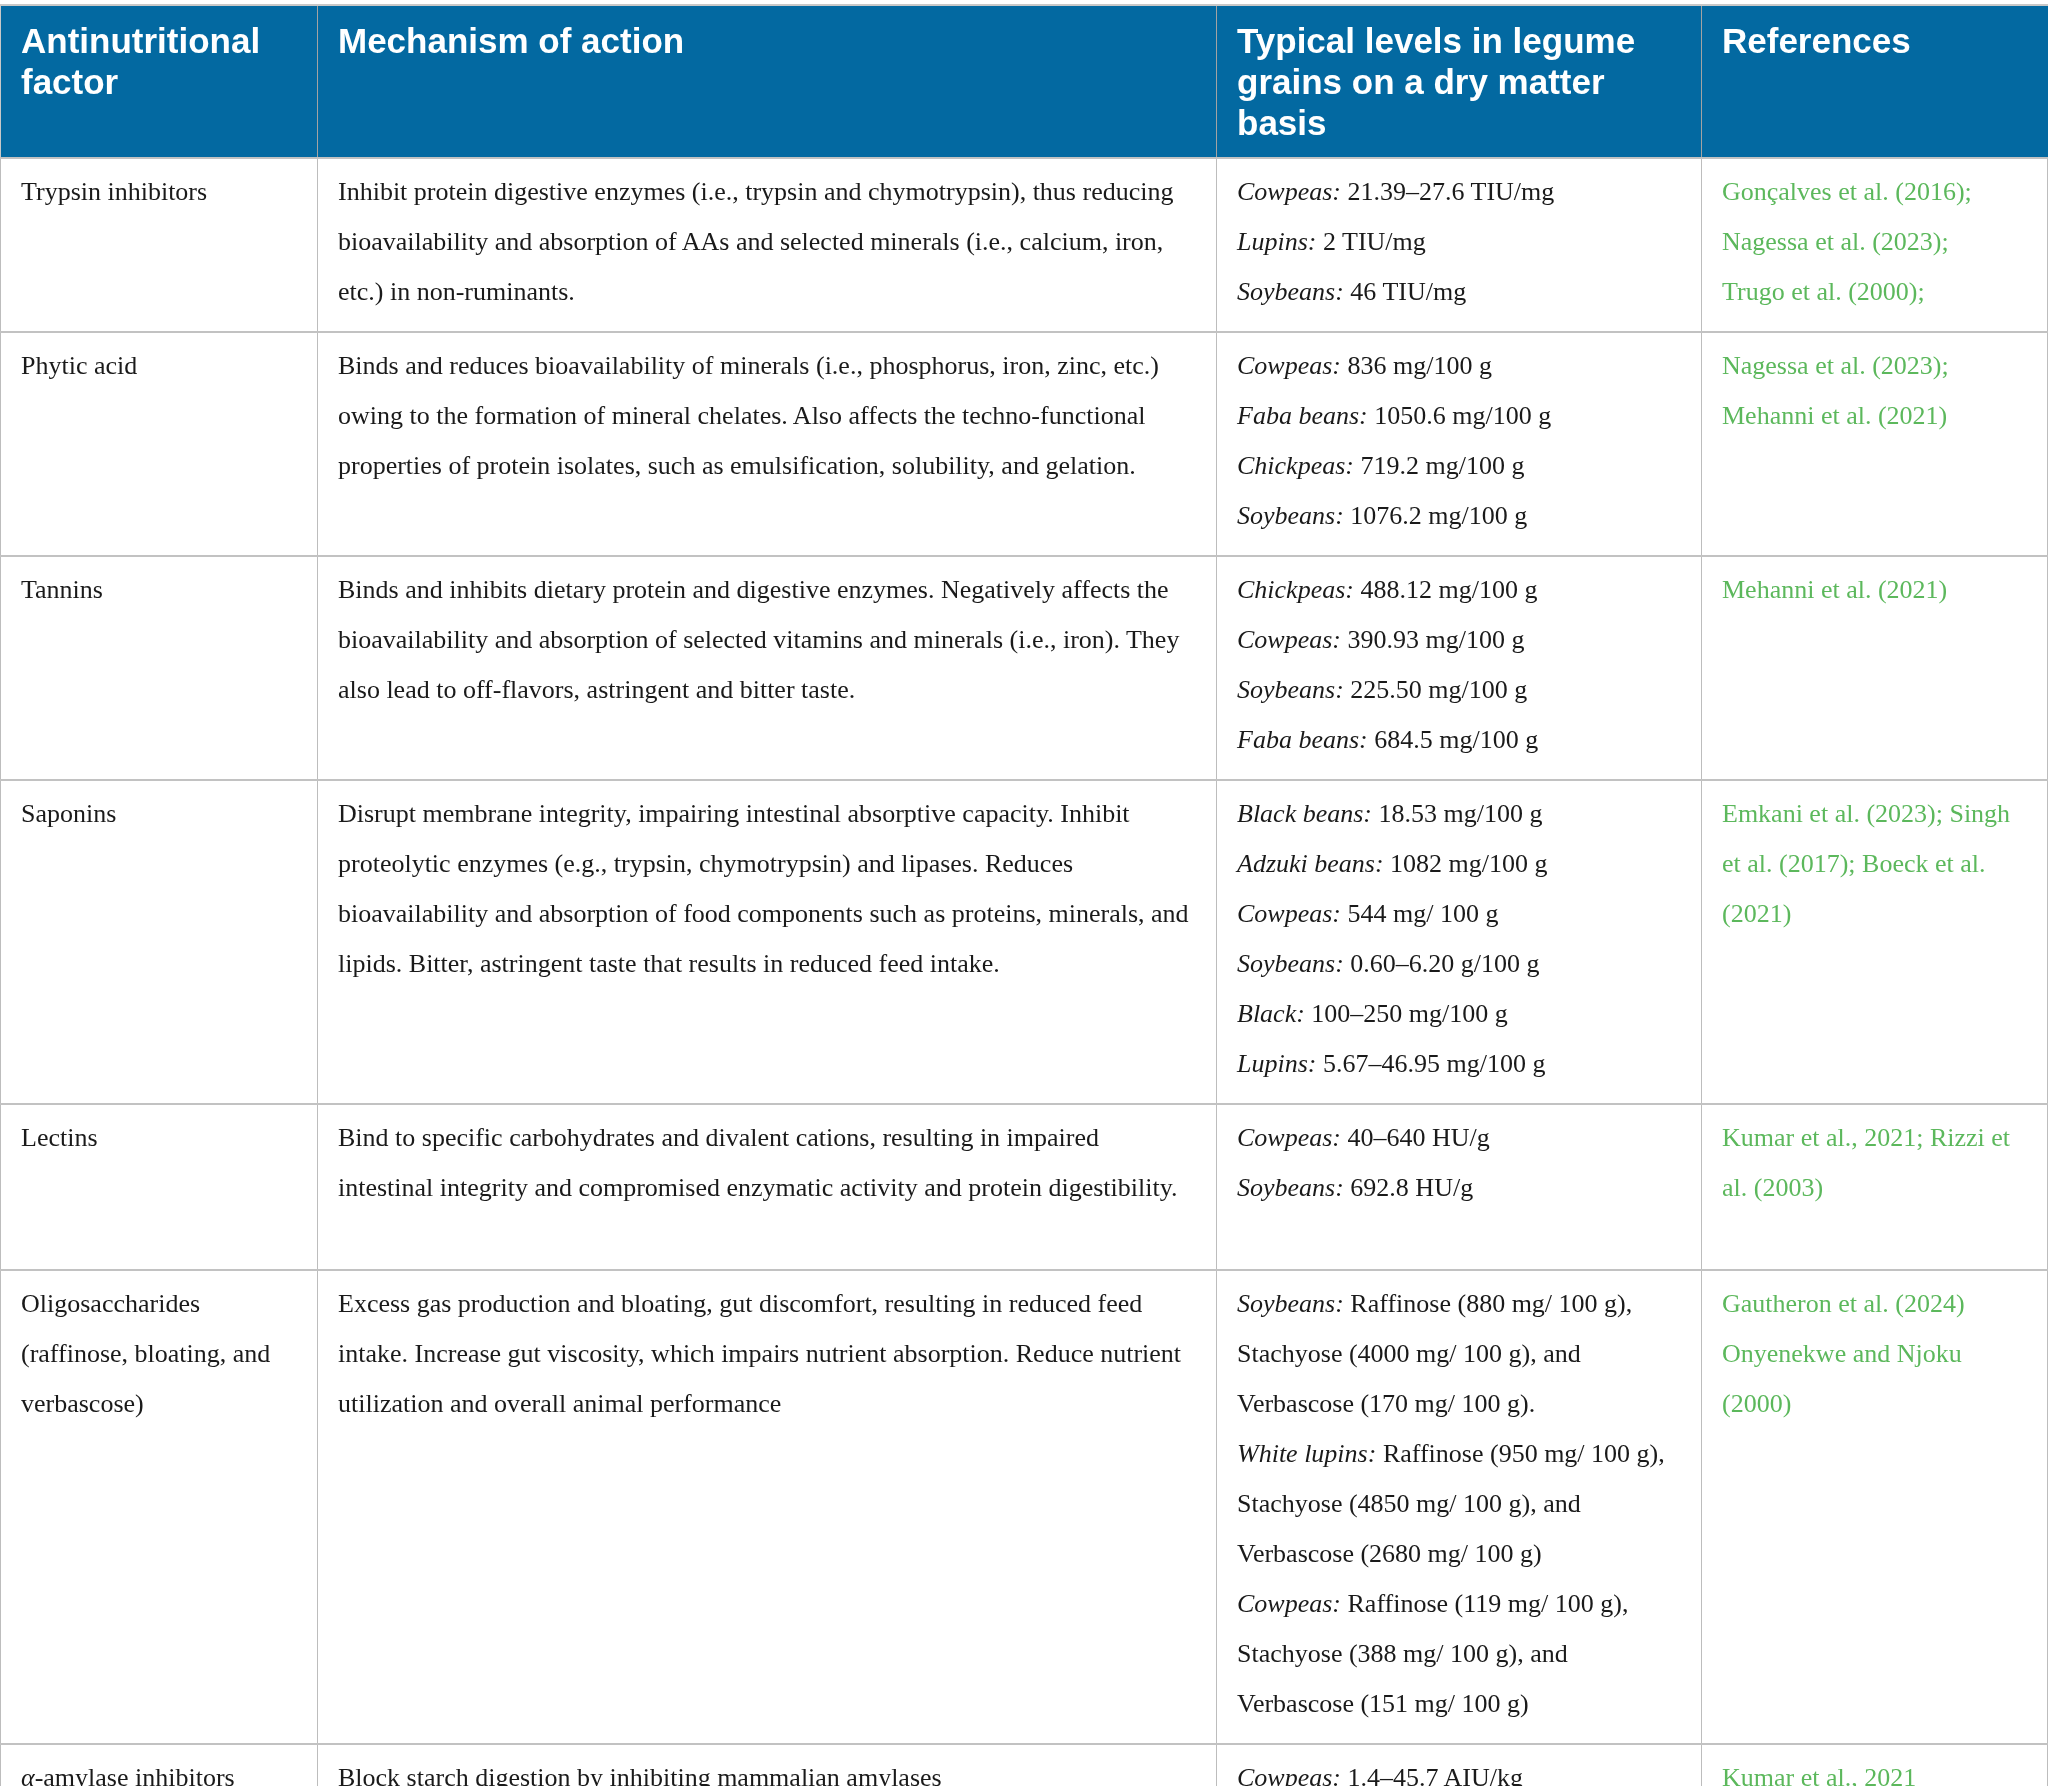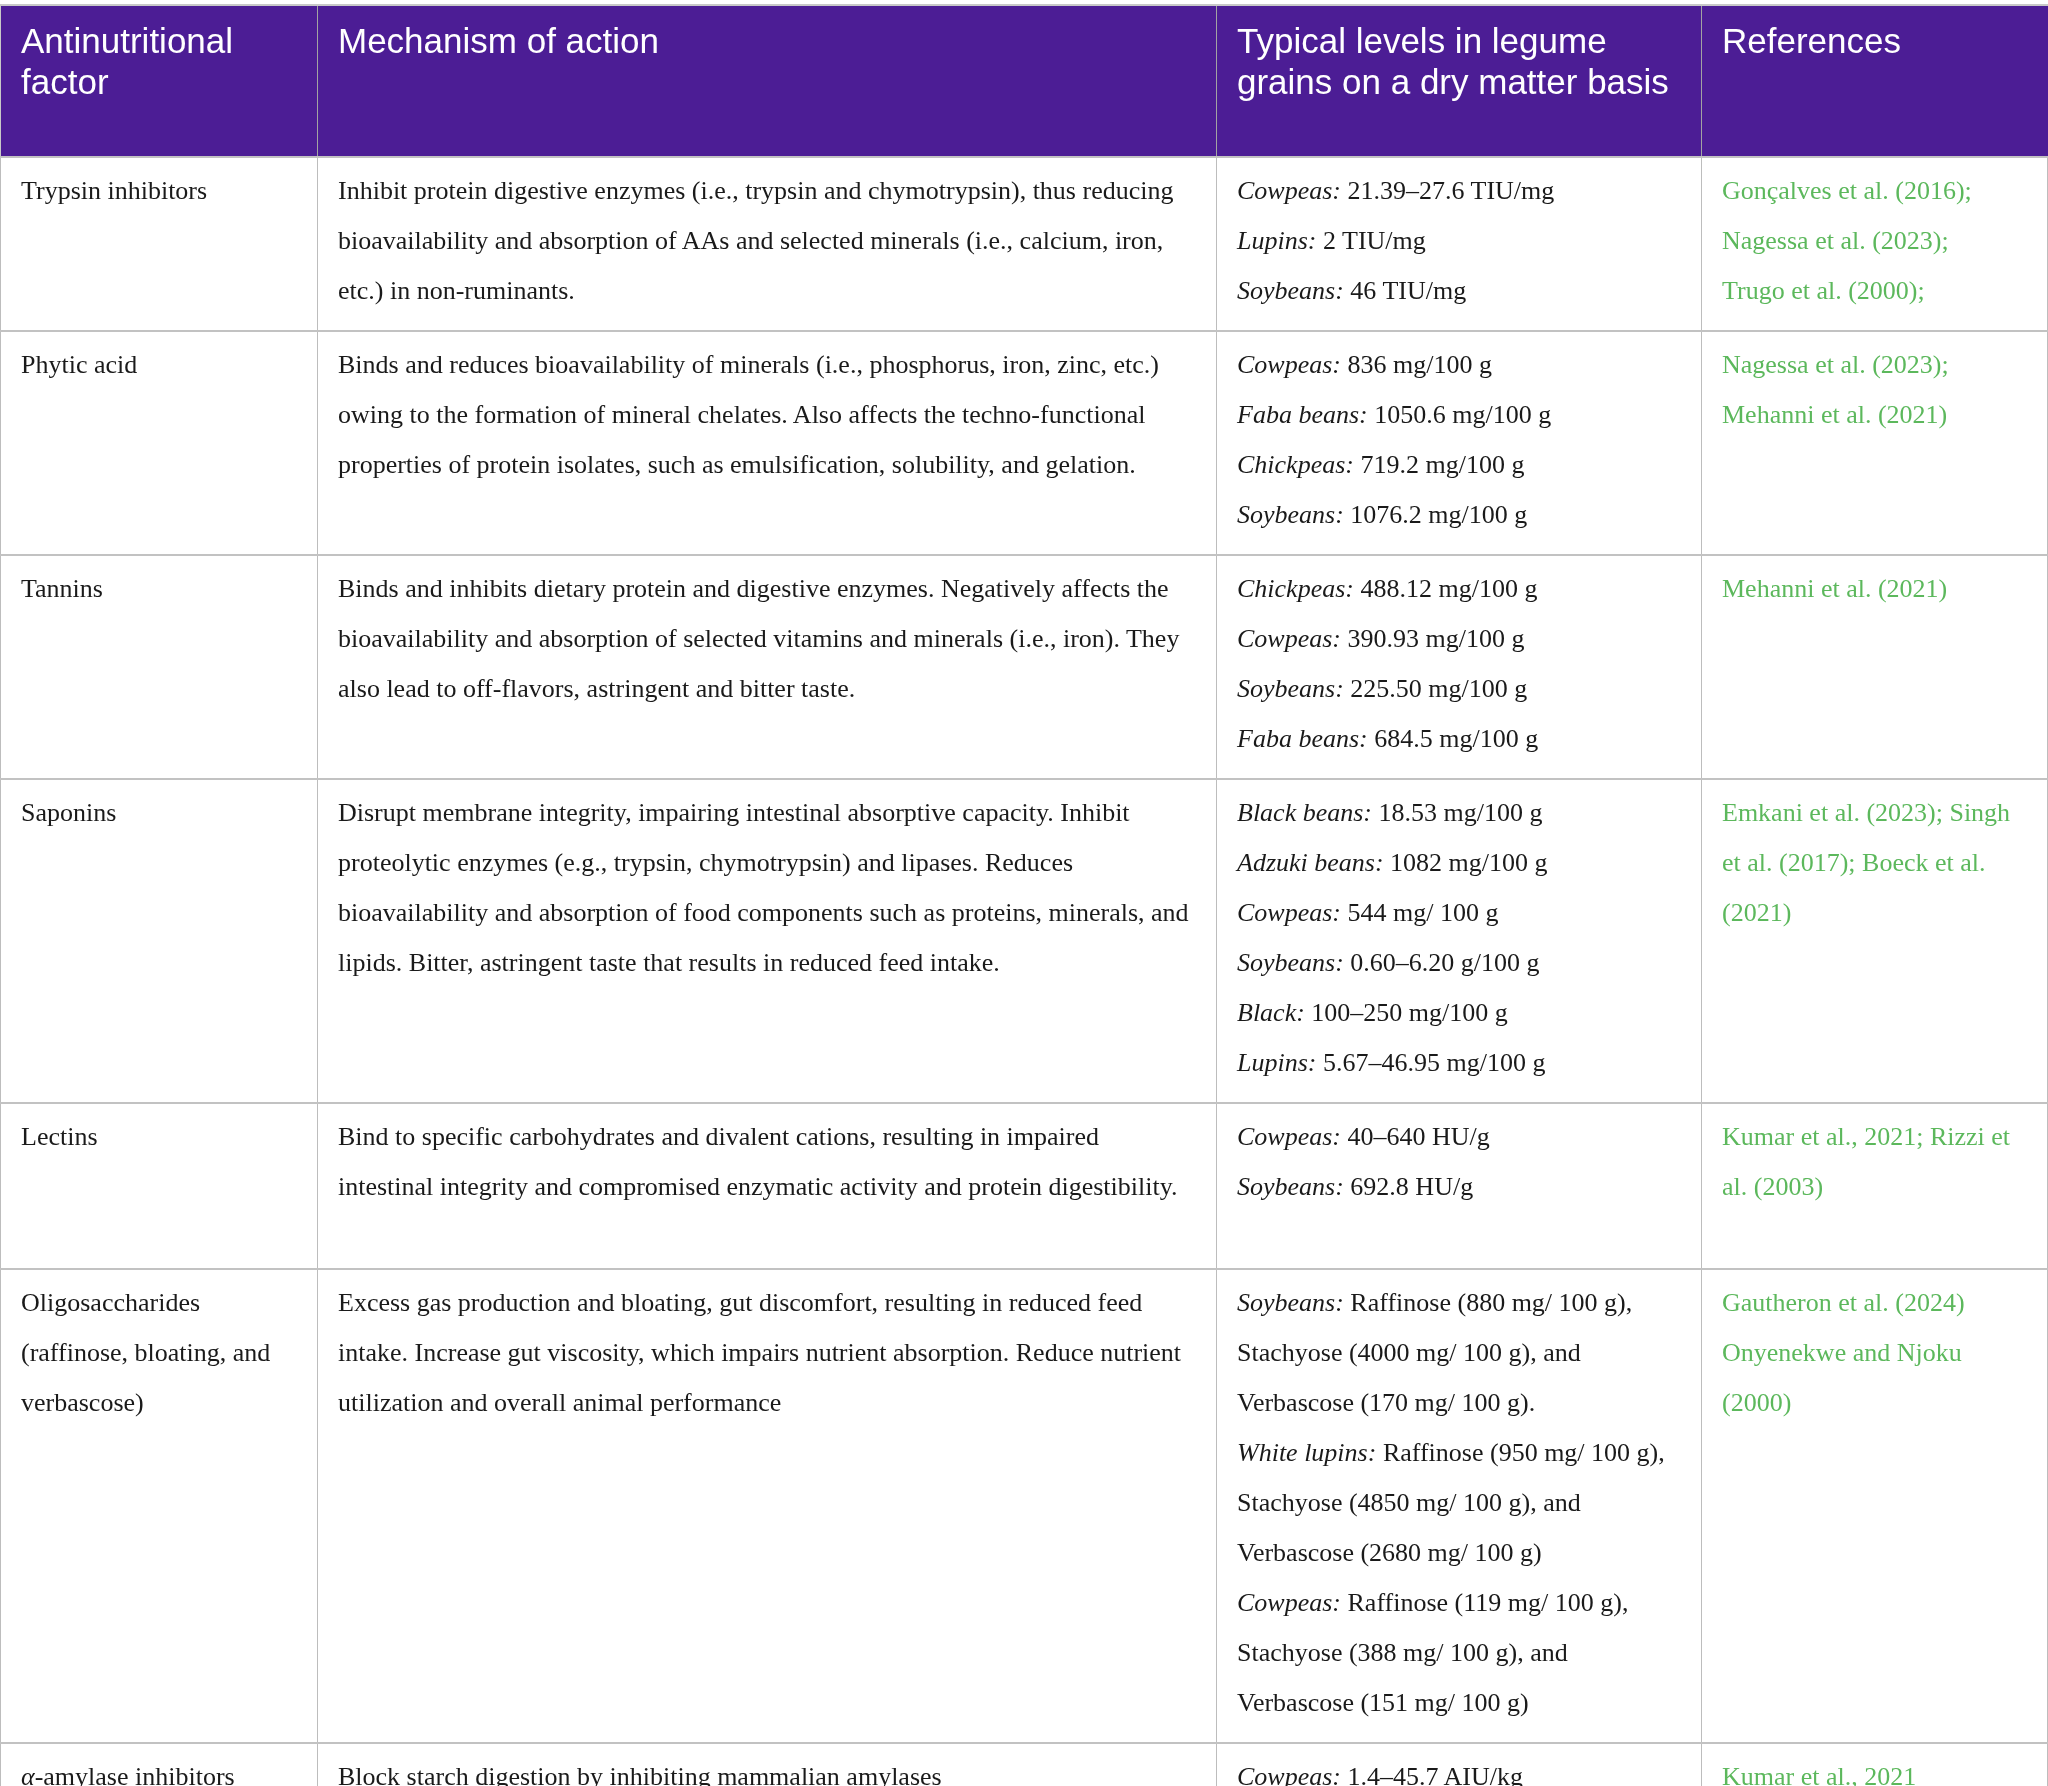--- a/index.html
+++ b/index.html
@@ -10,24 +10,24 @@
     border-collapse: collapse;
     table-layout: fixed;
     font-family: "Liberation Serif", "DejaVu Serif", serif;
     color: #1a1a1a;
   }
   table.anf col.c1 { width: 317px; }
   table.anf col.c2 { width: 899px; }
   table.anf col.c3 { width: 485px; }
   table.anf col.c4 { width: 346px; }
   table.anf th {
-    background: #4c1d95;
+    background: #0369a1;
     color: #ffffff;
     font-family: "Liberation Sans", "DejaVu Sans", sans-serif;
-    font-weight: normal;
+    font-weight: bold;
     font-size: 35px;
     line-height: 41px;
     text-align: left;
     vertical-align: top;
     padding: 14px 4px 14px 20px;
     height: 122px;
     border-left: 1px solid #a3a3a3;
     border-top: 2px solid #c8c8c8;
   }
   table.anf th:first-child { border-left: 1px solid #c8c8c8; }

